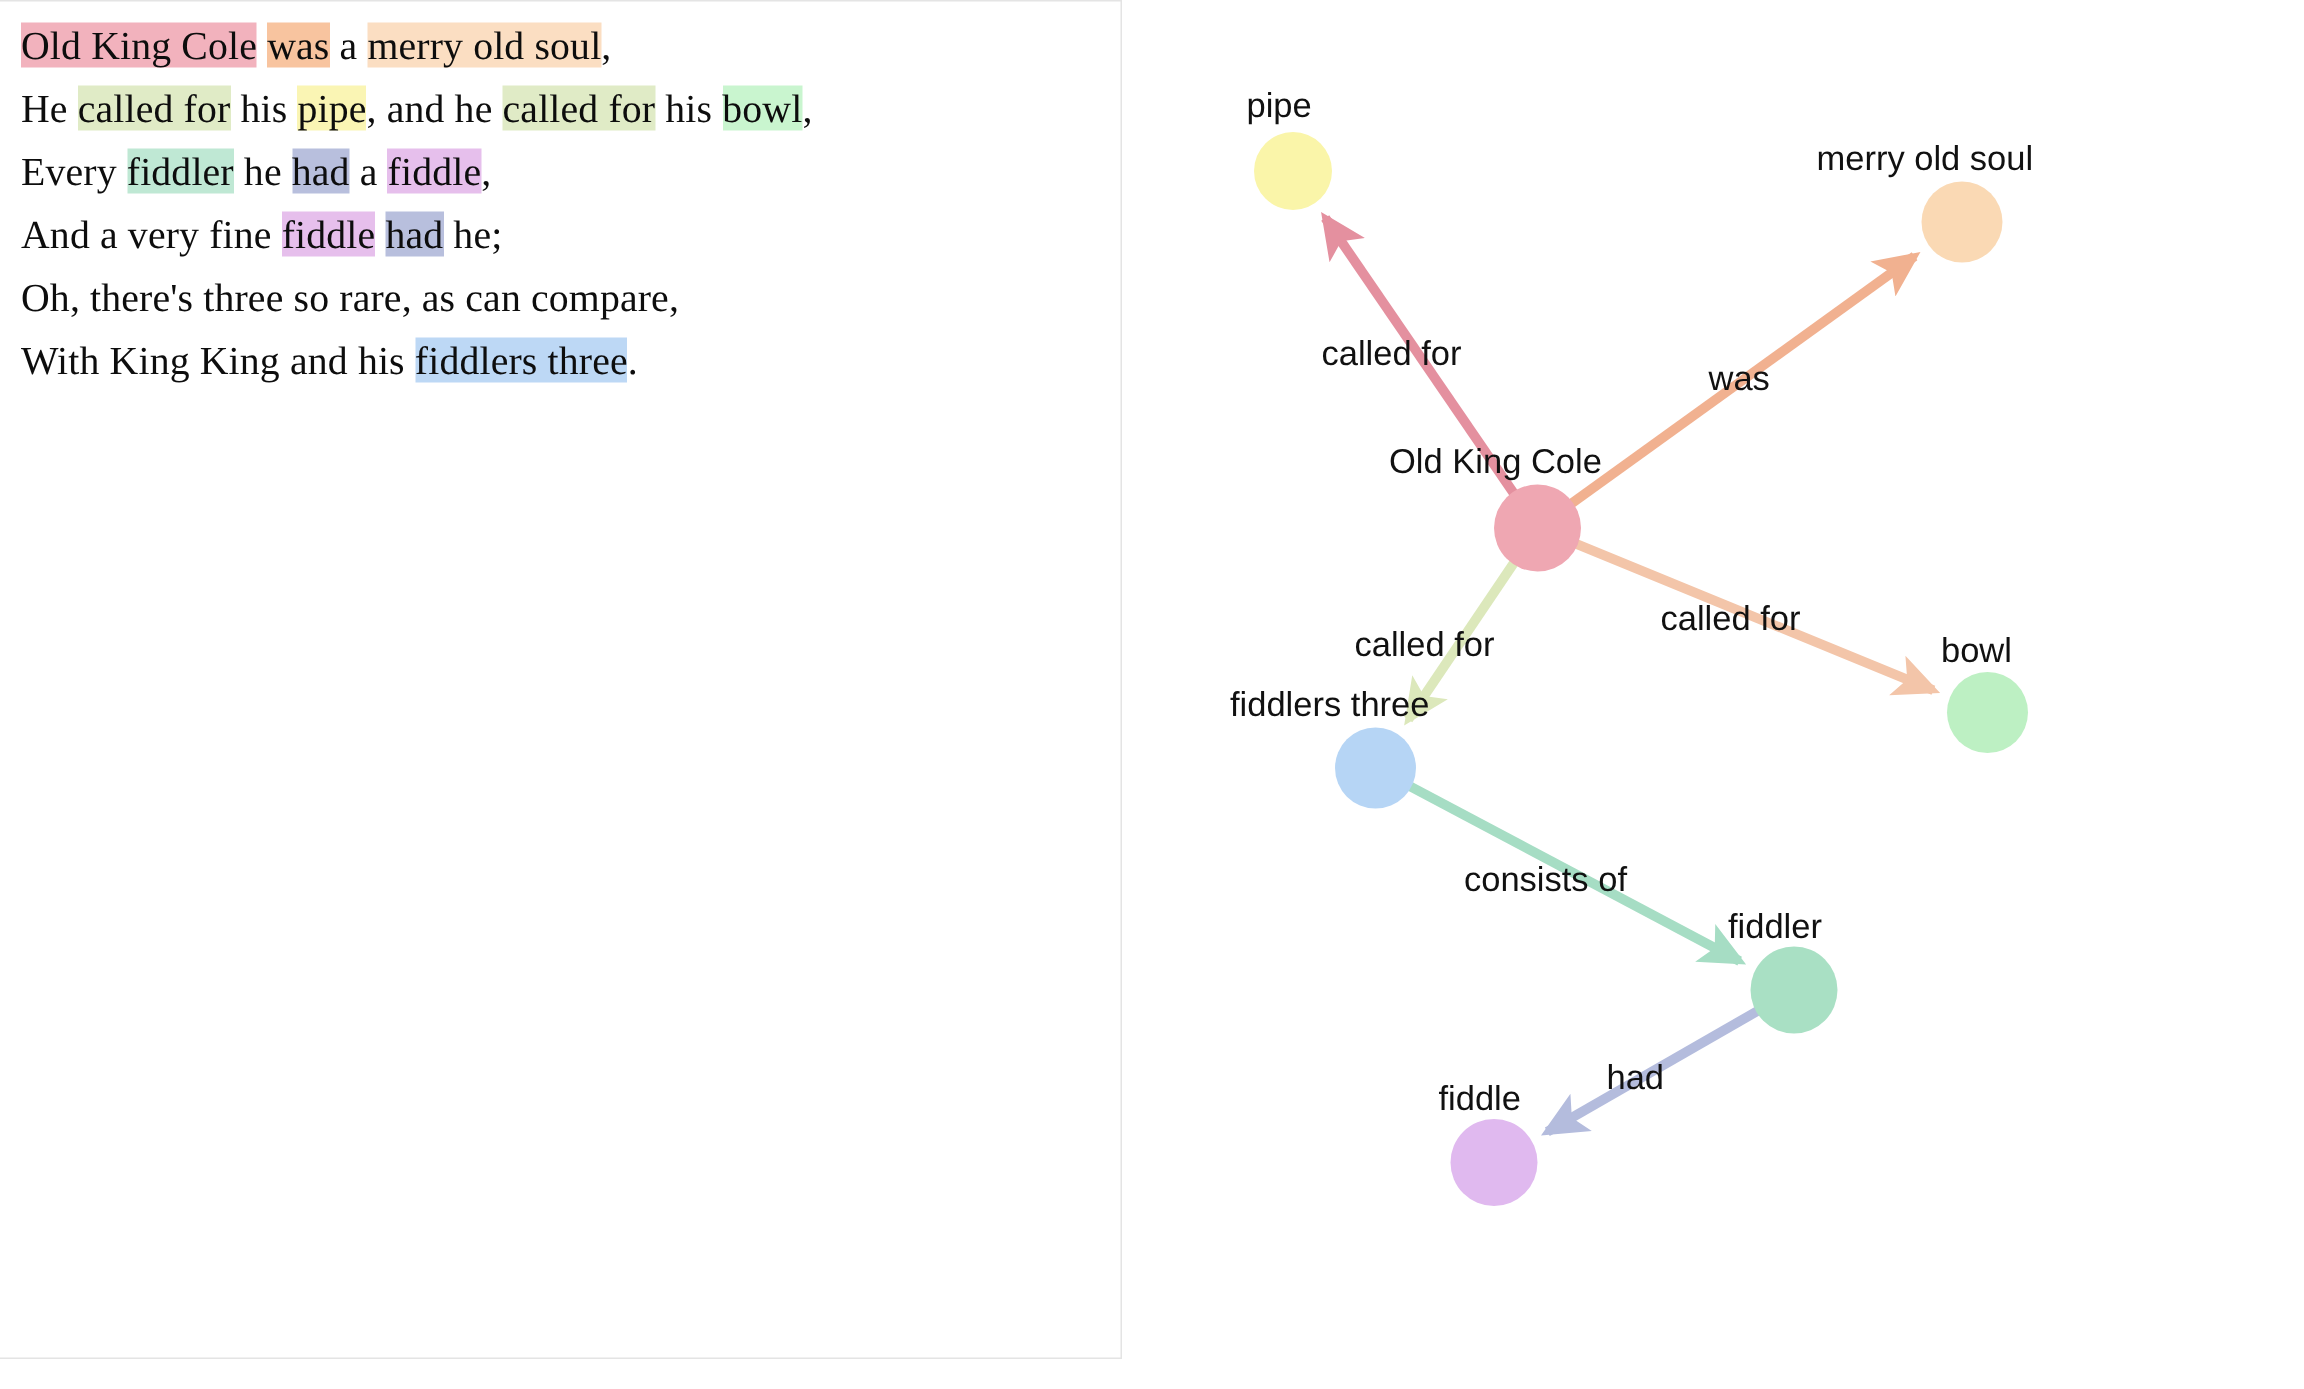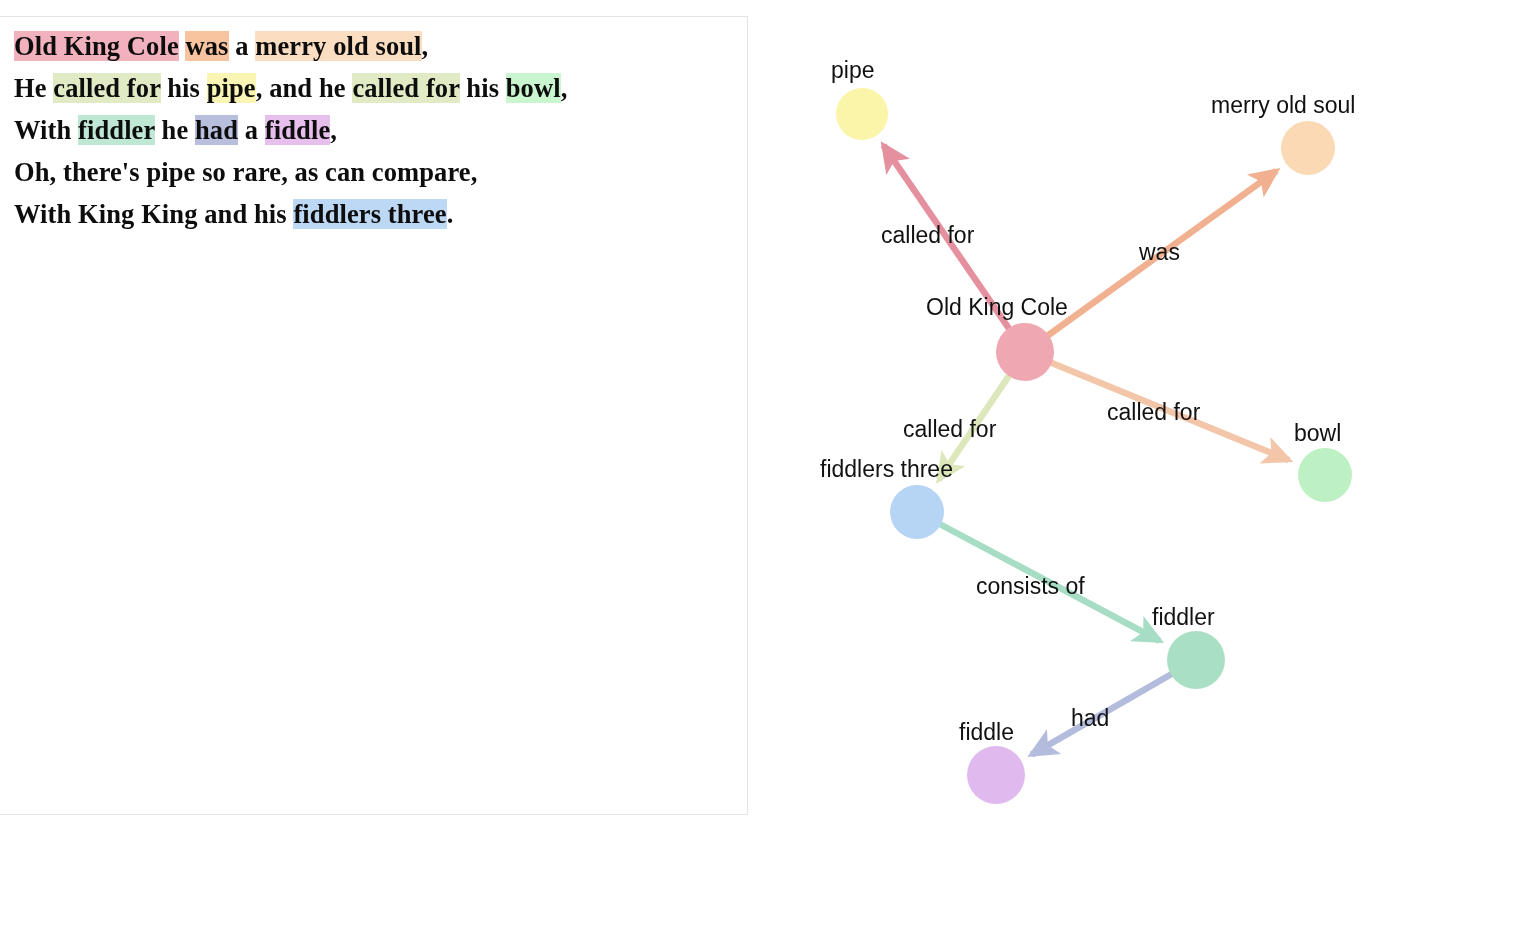--- a/index.html
+++ b/index.html
@@ -12,28 +12,27 @@
     height: 926px;
     position: relative;
     overflow: hidden;
     font-family: "Liberation Sans", sans-serif;
   }
 
   
   #text-panel {
     position: absolute;
     left: 0px;
-    top: 16px;
+    top: 0;
     width: 748px;
-    height: 799px;
+    height: 906px;
     border: 1px solid #e4e4e4;
     border-left: none;
     box-sizing: border-box;
     background: #ffffff;
-    font-weight: bold;
   }
   #poem {
     position: absolute;
     left: 14px;
     top: 8px;
     width: 700px;
     font-family: "Liberation Serif", serif;
     font-size: 26.5px;
     line-height: 42px;
     color: #0d0d0d;
@@ -70,22 +69,23 @@
   }
   .edge-label { font-size: 23px; }
 </style>
 </head>
 <body>
 
 <div id="text-panel">
   <div id="poem">
       <span class="ln"><mark class="hl" style="background: rgb(242, 178, 189);">Old King Cole</mark><span> </span><mark class="hl" style="background: rgb(248, 196, 159);">was</mark><span> a </span><mark class="hl" style="background: rgb(251, 222, 194);">merry old soul</mark><span>,</span></span>
       <span class="ln"><span>He </span><mark class="hl" style="background: rgb(224, 235, 198);">called for</mark><span> his </span><mark class="hl" style="background: rgb(250, 245, 180);">pipe</mark><span>, and he </span><mark class="hl" style="background: rgb(224, 235, 198);">called for</mark><span> his </span><mark class="hl" style="background: rgb(201, 245, 207);">bowl</mark><span>,</span></span>
-      <span class="ln"><span>With </span><mark class="hl" style="background: rgb(191, 232, 212);">fiddler</mark><span> he </span><mark class="hl" style="background: rgb(184, 191, 221);">had</mark><span> a </span><mark class="hl" style="background: rgb(230, 191, 236);">fiddle</mark><span>,</span></span>
-      <span class="ln"><span>Oh, there's pipe so rare, as can compare,</span></span>
+      <span class="ln"><span>Every </span><mark class="hl" style="background: rgb(191, 232, 212);">fiddler</mark><span> he </span><mark class="hl" style="background: rgb(184, 191, 221);">had</mark><span> a </span><mark class="hl" style="background: rgb(230, 191, 236);">fiddle</mark><span>,</span></span>
+      <span class="ln"><span>And a very fine </span><mark class="hl" style="background: rgb(230, 191, 236);">fiddle</mark><span> </span><mark class="hl" style="background: rgb(184, 191, 221);">had</mark><span> he;</span></span>
+      <span class="ln"><span>Oh, there's three so rare, as can compare,</span></span>
       <span class="ln"><span>With King King and his </span><mark class="hl" style="background: rgb(189, 216, 245);">fiddlers three</mark><span>.</span></span>
     </div>
 </div>
 
 <div id="graph-panel">
   <svg id="graph-svg" viewBox="0 0 788 926" xmlns="http://www.w3.org/2000/svg">
     <defs>
         <marker id="arw-e1" viewBox="0 0 10 10" refX="8" refY="5" markerWidth="5" markerHeight="5" orient="auto-start-reverse">
           <path d="M 0 0.6 L 9.5 5 L 0 9.4 L 2.2 5 Z" fill="#e4909f"></path>
         </marker>

